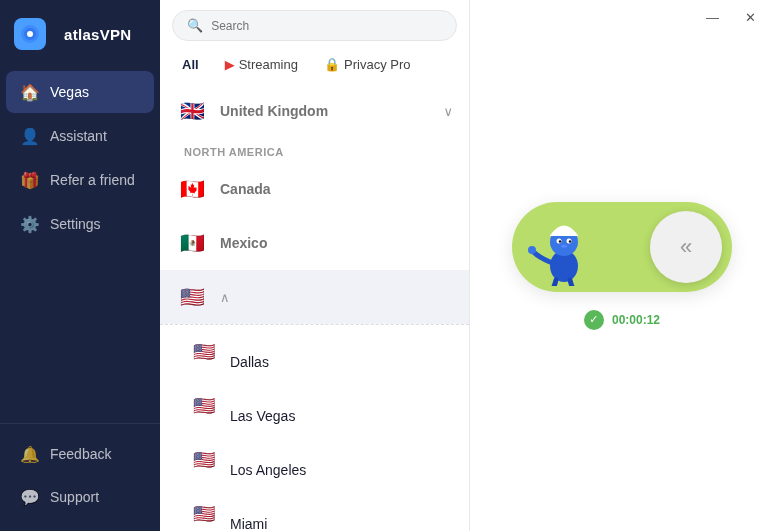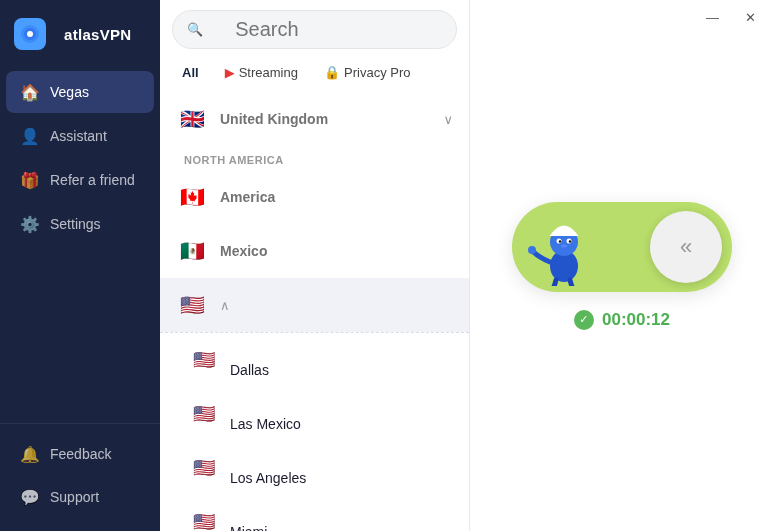--- a/index.html
+++ b/index.html
@@ -145,24 +145,23 @@
       background: #f4f5f7;
       border-radius: 20px;
       padding: 7px 14px;
       border: 1px solid #e5e5e5;
     }
 
     .search-box input {
       border: none;
       background: transparent;
       outline: none;
-      font-size: 20px;
+      font-size: 12px;
       color: #0369a1;
       width: 100%;
-      margin-left: 24px;
     }
 
     .search-icon-svg {
       color: #999;
       font-size: 13px;
     }
 
     
     .filter-tabs {
       display: flex;
@@ -360,21 +359,21 @@
       background: #5bb85a;
       border-radius: 50%;
       display: flex;
       align-items: center;
       justify-content: center;
       color: white;
       font-size: 11px;
     }
 
     .timer-text {
-      font-size: 17px;
+      font-size: 12px;
       font-weight: 700;
       color: #4caf50;
     }
   </style>
 </head>
 <body>
 
 <div class="sidebar">
   <div class="sidebar-logo">
     <div class="logo-icon">
@@ -451,41 +450,41 @@
       <div class="location-item">
         <div class="flag-circle">🇬🇧</div>
         <span class="location-name">United Kingdom</span>
         <span class="chevron">∨</span>
       </div>
 
       <div class="section-header">North America</div>
 
       <div class="location-item">
         <div class="flag-circle">🇨🇦</div>
-        <span class="location-name">America</span>
+        <span class="location-name">Canada</span>
       </div>
 
       <div class="location-item">
         <div class="flag-circle">🇲🇽</div>
         <span class="location-name">Mexico</span>
       </div>
 
       <div class="location-item expanded">
         <div class="flag-circle">🇺🇸</div>
         <span class="chevron">∧</span>
       </div>
 
       <div class="sub-location-list">
         <div class="sub-location-item">
           <div class="sub-flag">🇺🇸</div>
           <span class="sub-location-name">Dallas</span>
         </div>
         <div class="sub-location-item">
           <div class="sub-flag">🇺🇸</div>
-          <span class="sub-location-name">Las Mexico</span>
+          <span class="sub-location-name">Las Vegas</span>
         </div>
         <div class="sub-location-item">
           <div class="sub-flag">🇺🇸</div>
           <span class="sub-location-name">Los Angeles</span>
         </div>
         <div class="sub-location-item">
           <div class="sub-flag">🇺🇸</div>
           <span class="sub-location-name">Miami</span>
         </div>
         <div class="sub-location-item">

